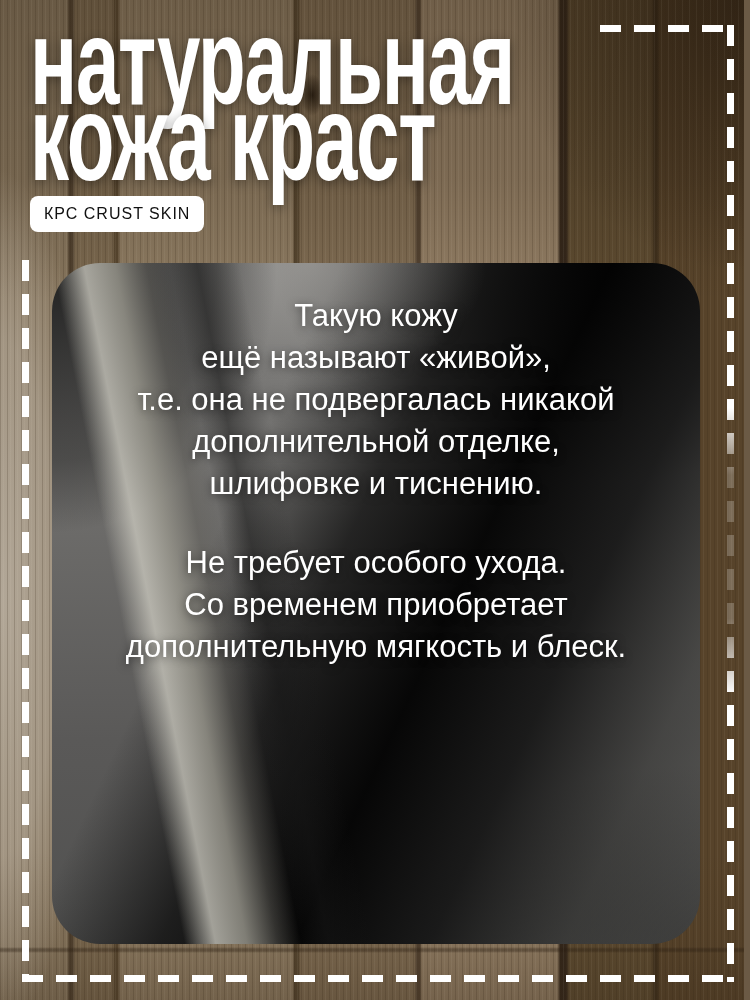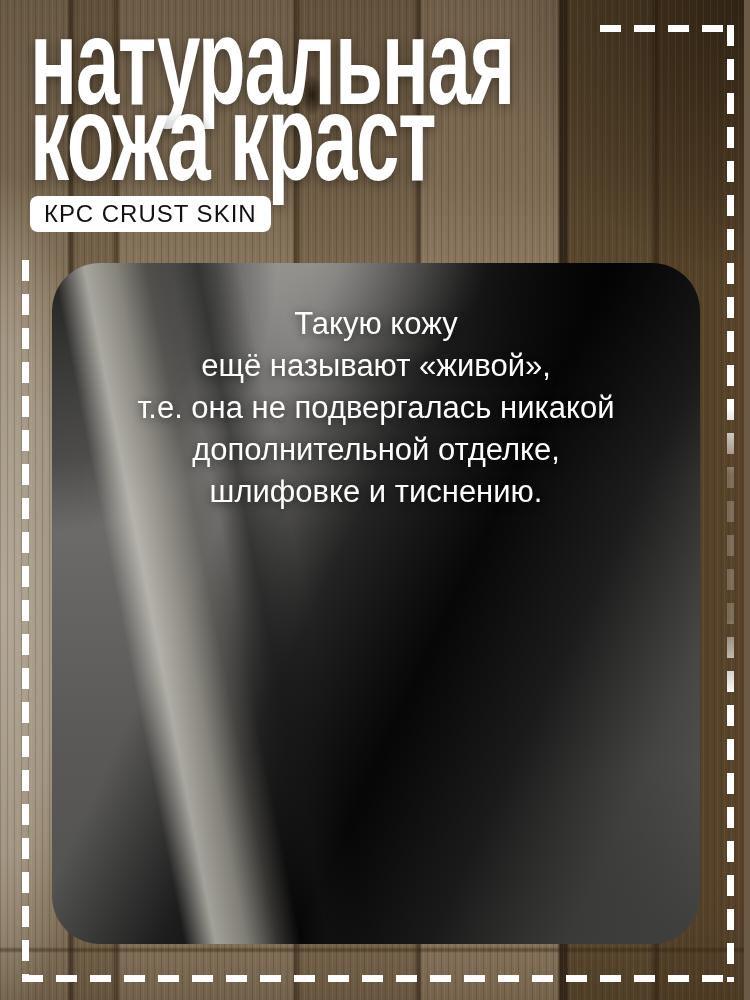--- a/index.html
+++ b/index.html
@@ -84,21 +84,21 @@
     transform-origin: 0 0;
     text-shadow: 0 3px 14px rgba(0,0,0,0.38);
   }
   .title-line1 { top: 1px; }
   .title-line2 { top: 77px; }
   
   .badge {
     position: absolute; left: 30px; top: 196px; z-index: 4;
     background: #ffffff;
     color: #111111;
-    font-size: 24px;
+    font-size: 16px;
     line-height: 22px;
     letter-spacing: 1px;
     padding: 7px 14px;
     border-radius: 8px;
     white-space: nowrap;
   }
   
   .card {
     position: absolute; left: 52px; top: 263px; z-index: 3;
     width: 648px; height: 681px;
@@ -139,21 +139,21 @@
   }
   .card-text {
     position: relative; z-index: 2;
     padding: 32px 10px 0;
     text-align: center;
     color: #ffffff;
     font-size: 31px;
     line-height: 42px;
     text-shadow: 0 2px 8px rgba(0,0,0,0.55);
   }
-  .card-text p { margin: 8px; white-space: pre-line; }
+  .card-text p { margin: 0; white-space: pre-line; }
   .card-text p.p1 { margin-bottom: 37px; }
   .card-text p.p2 { margin-bottom: 45px; }
 </style>
 </head>
 <body>
 
 <div class="canvas">
 
   <div class="wood"></div>
 
@@ -169,16 +169,19 @@
 
   <div class="badge">КРС CRUST SKIN</div>
 
   <div class="card">
     <div class="card-text">
       <p class="p1">Такую кожу
 ещё называют «живой»,
 т.е. она не подвергалась никакой
 дополнительной отделке,
 шлифовке и тиснению.</p>
+      <p class="p3">Не требует особого ухода.
+Со временем приобретает
+дополнительную мягкость и блеск.</p>
     </div>
   </div>
 
 </div>
 
 </body></html>

